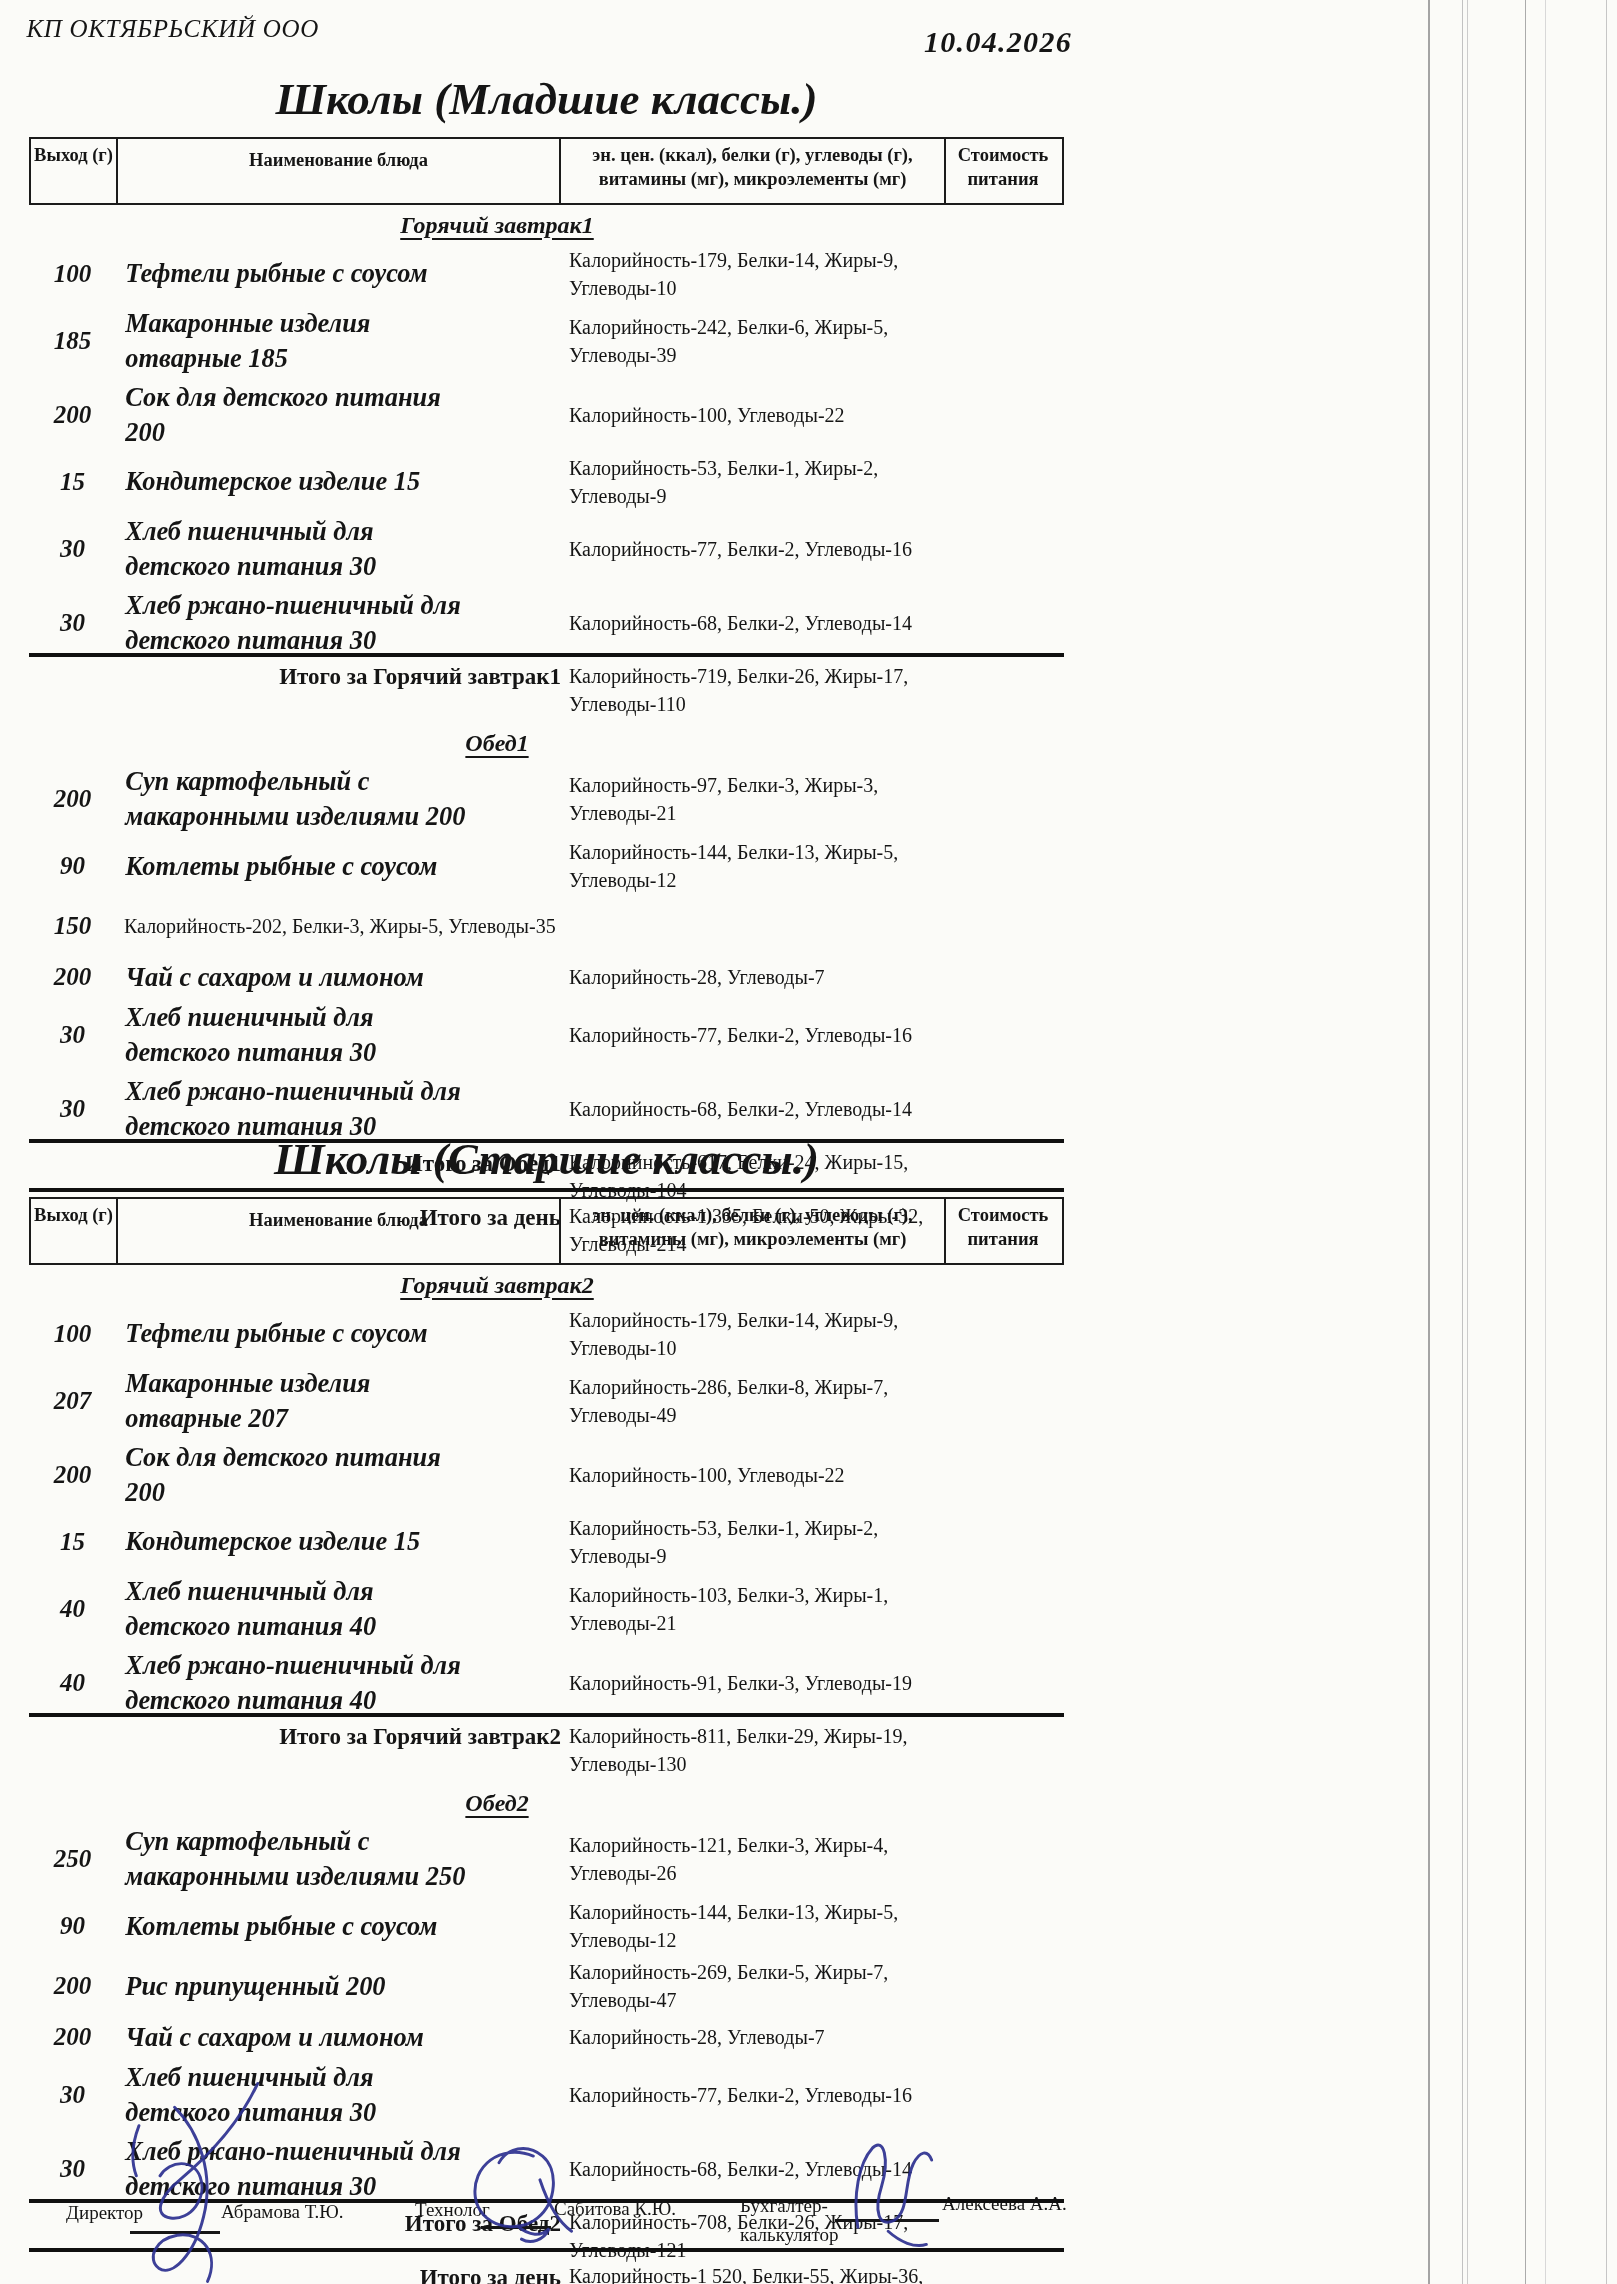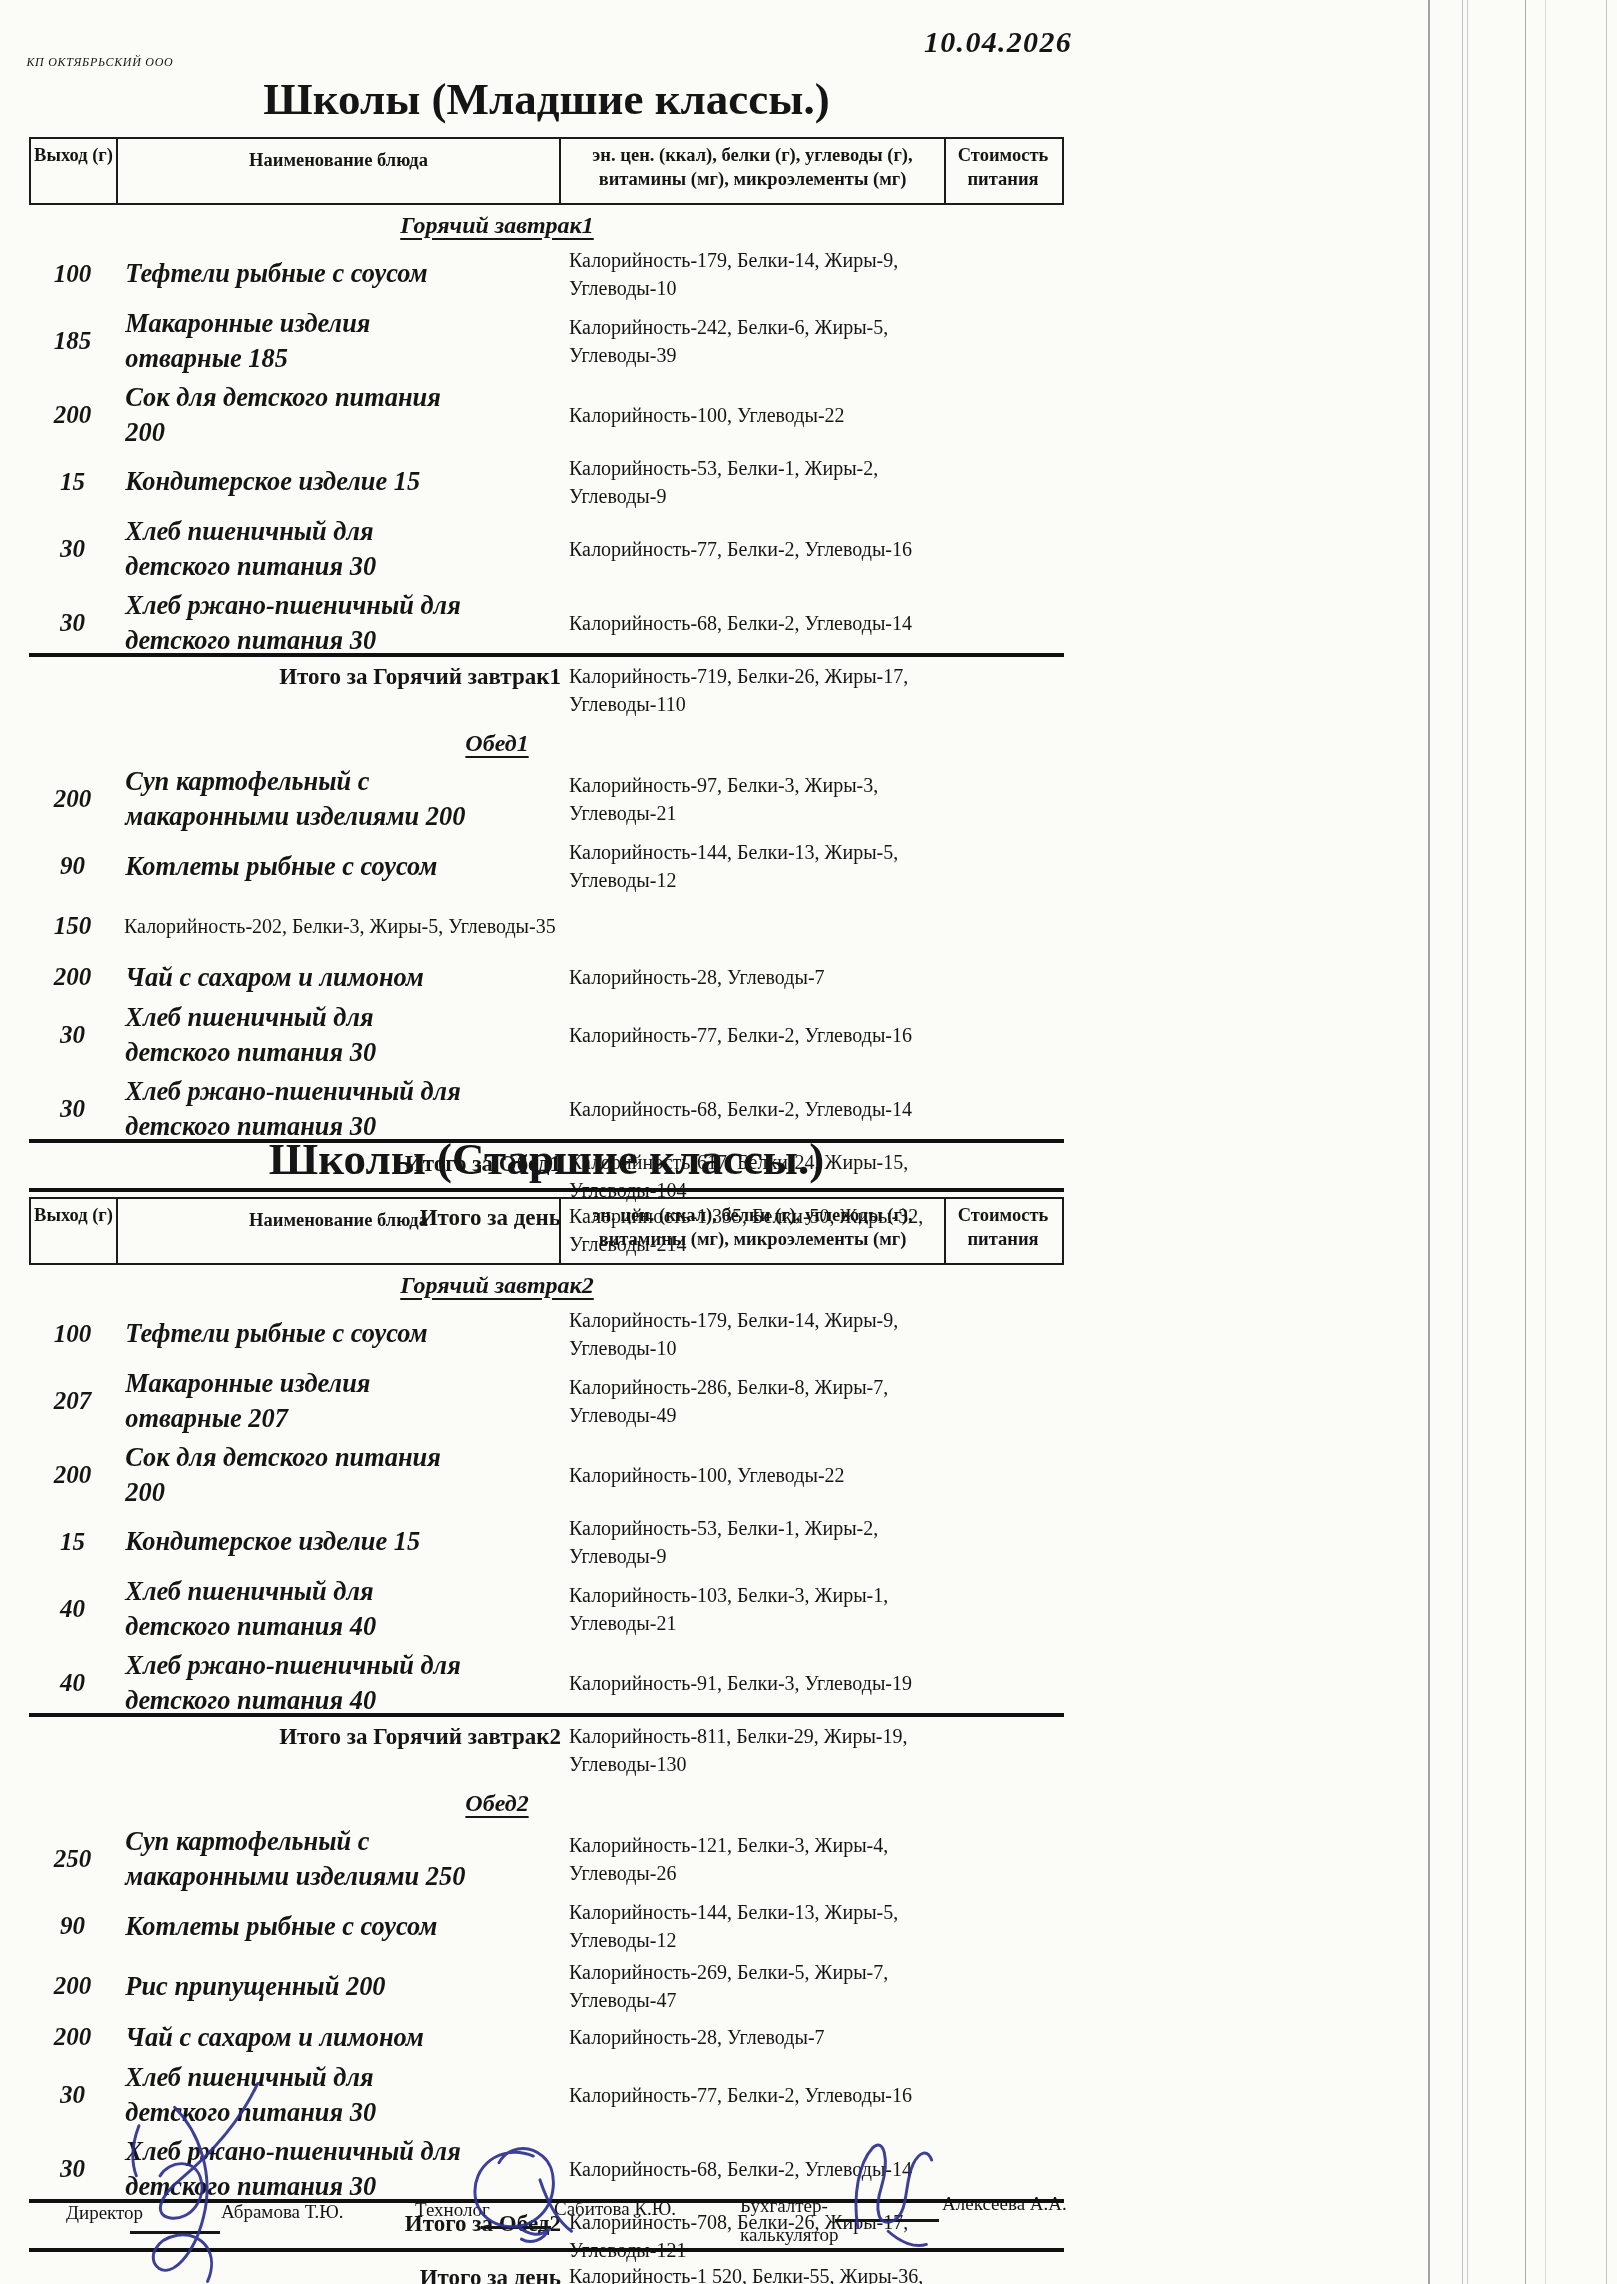--- a/index.html
+++ b/index.html
@@ -1,22 +1,22 @@
 <!DOCTYPE html>
 <html style="font-size:10.6px"><head>
 <meta charset="utf-8">
 <style>
   html,body{margin:0;padding:0;background:#e8e8e6;}
   .page{position:relative;width:1618px;height:2284px;background:#fbfbf8;
         font-family:"Liberation Serif",serif;color:#151515;overflow:hidden;}
-  .org{position:absolute;left:26.4px;top:14.5px;font-style:italic;font-size:12px;letter-spacing:0.7px;margin-top:40px;}
+  .org{position:absolute;left:26.4px;top:14.5px;font-style:italic;font-size:25px;letter-spacing:0.7px;}
   .date{position:absolute;left:924px;top:25px;font-weight:bold;font-style:italic;font-size:30px;letter-spacing:1.3px;}
   .menu{position:absolute;left:29px;width:1035px;}
   #menu1{top:73px;} #menu2{top:1133px;}
-  .title{text-align:center;font-weight:bold;font-size:45px;margin:0 0 12px 0;}
+  .title{text-align:center;font-weight:bold;font-style:italic;font-size:45px;margin:0 0 12px 0;}
   .thead{display:grid;grid-template-columns:85px 443px 385px 116px;border:2.6px solid #1b1b1b;
          height:68px;overflow:hidden;box-sizing:border-box;}
   .th{font-weight:bold;font-size:18.5px;line-height:24px;text-align:center;padding-top:4px;
       border-left:2px solid #1b1b1b;overflow:hidden;}
   .th:first-child{border-left:none;}
   .th.one{padding-top:9px;}
   .sec-title{text-align:center;padding:6.6px 99px 5.3px 0;font-size:24px;font-weight:bold;font-style:italic;}
   .sec-title span{text-decoration:underline;text-decoration-thickness:2px;text-underline-offset:4.6px;}
   .row{display:grid;grid-template-columns:87px 445px 386px 118px;align-items:center;padding:2px 0;}
   .h1{min-height:56px;}.h2{min-height:70px;}.h3{min-height:38px;}

